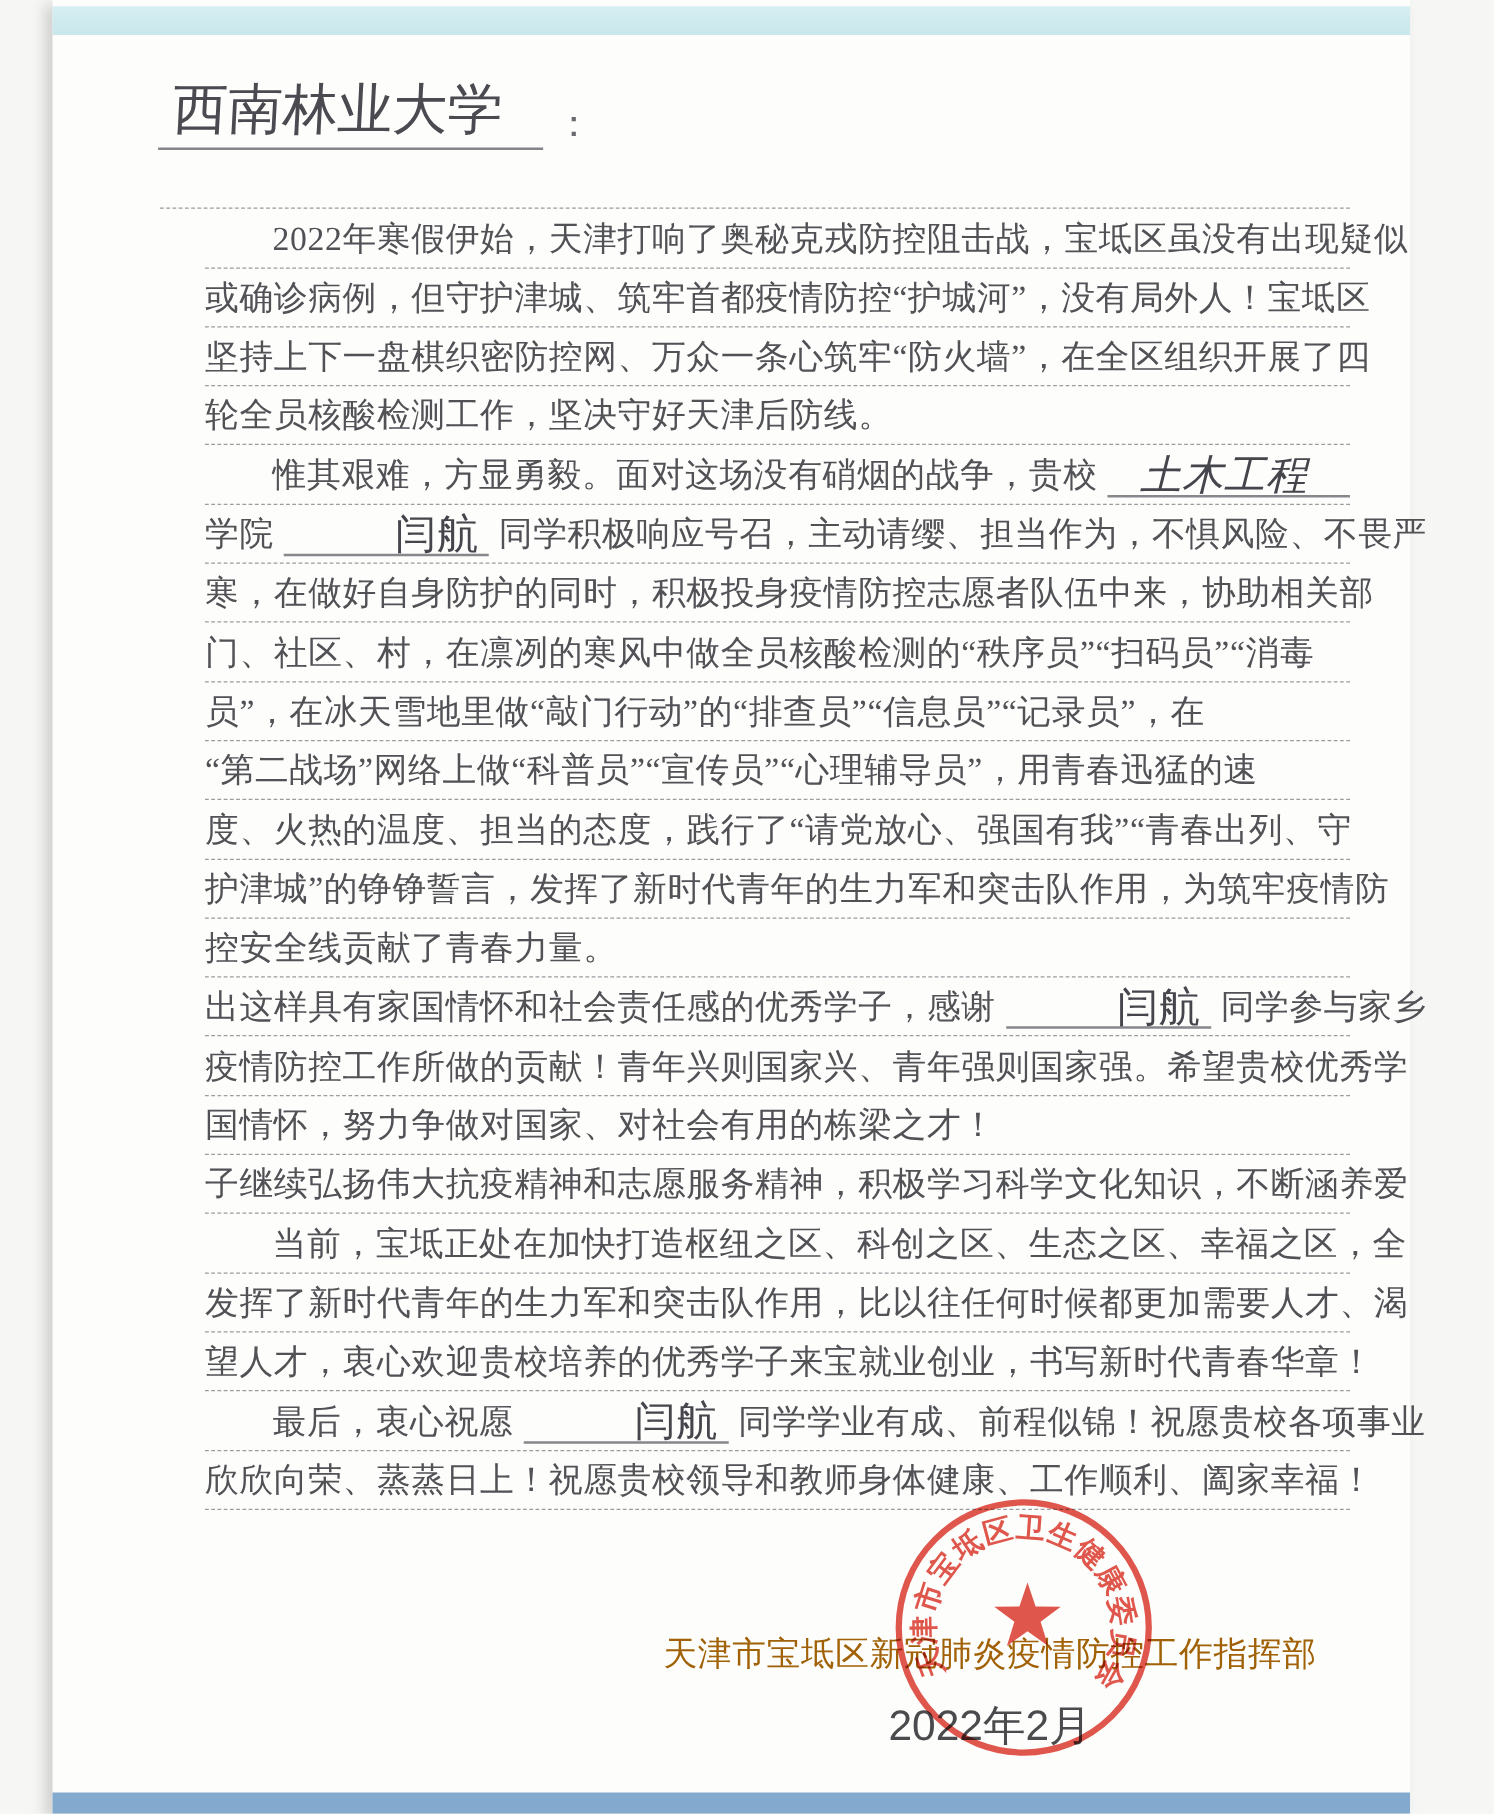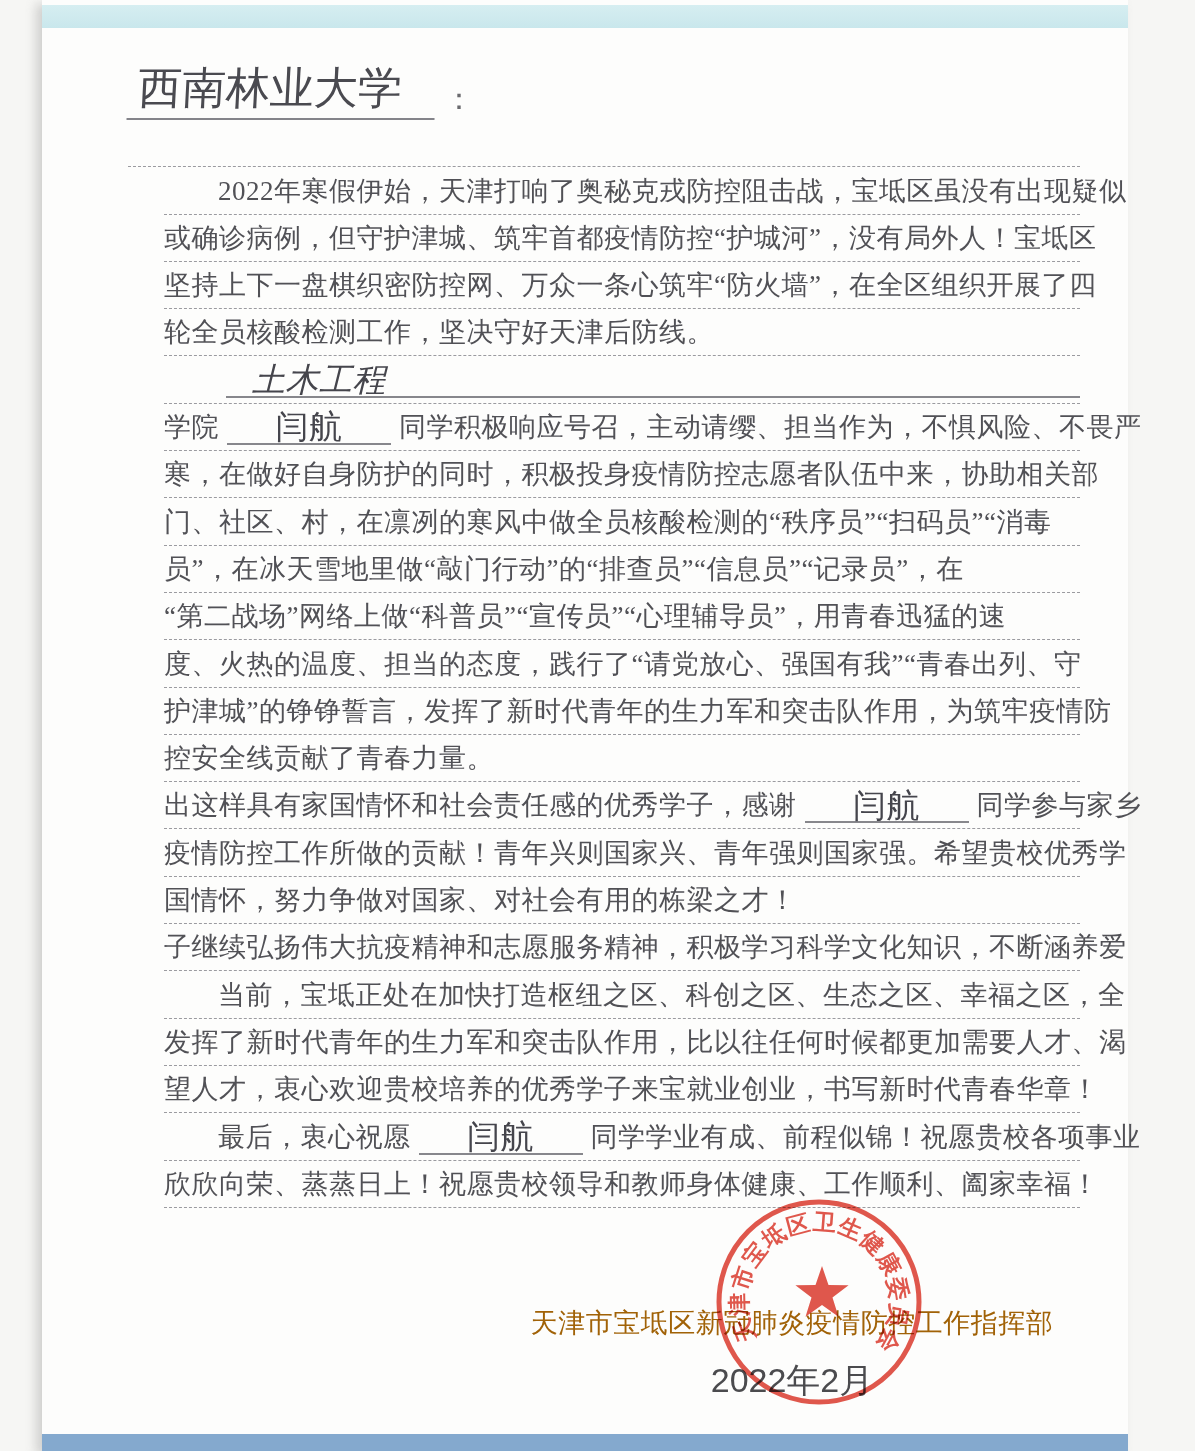--- a/index.html
+++ b/index.html
@@ -52,21 +52,21 @@
     font-size:27px;letter-spacing:.5px;color:#515156;
     white-space:nowrap;
     margin-left:36px;
   }
   .row.indent{padding-left:54px;}
   .row .t{display:inline-block;}
   .fill{
     font-family:"DejaVu Sans", sans-serif;
     font-size:33px;line-height:.9;color:#45454c;
     border-bottom:2px solid #87878c;
-    text-align:center;min-width:148px;
+    text-align:right;min-width:148px;
     padding:0 8px 1px 8px;margin:0 8px;
   }
   .fill.grow{flex:1;text-align:left;padding-left:26px;margin-right:0;font-style:italic;}
   .sig{
     position:absolute;left:450px;top:1305px;width:600px;
     text-align:center;
     font-family:"Liberation Sans", sans-serif;
     font-size:27px;letter-spacing:.5px;color:#a16207;
     white-space:nowrap;
   }
@@ -103,20 +103,21 @@
       <div class="row">
         <span class="t">或确诊病例，但守护津城、筑牢首都疫情防控“护城河”，没有局外人！宝坻区</span>
       </div>
       <div class="row">
         <span class="t">坚持上下一盘棋织密防控网、万众一条心筑牢“防火墙”，在全区组织开展了四</span>
       </div>
       <div class="row">
         <span class="t">轮全员核酸检测工作，坚决守好天津后防线。</span>
       </div>
       <div class="row indent">
+        <span class="t">惟其艰难，方显勇毅。面对这场没有硝烟的战争，贵校</span>
         <span class="fill grow">土木工程</span>
       </div>
       <div class="row">
         <span class="t">学院</span>
         <span class="fill">闫航</span>
         <span class="t">同学积极响应号召，主动请缨、担当作为，不惧风险、不畏严</span>
       </div>
       <div class="row">
         <span class="t">寒，在做好自身防护的同时，积极投身疫情防控志愿者队伍中来，协助相关部</span>
       </div>

